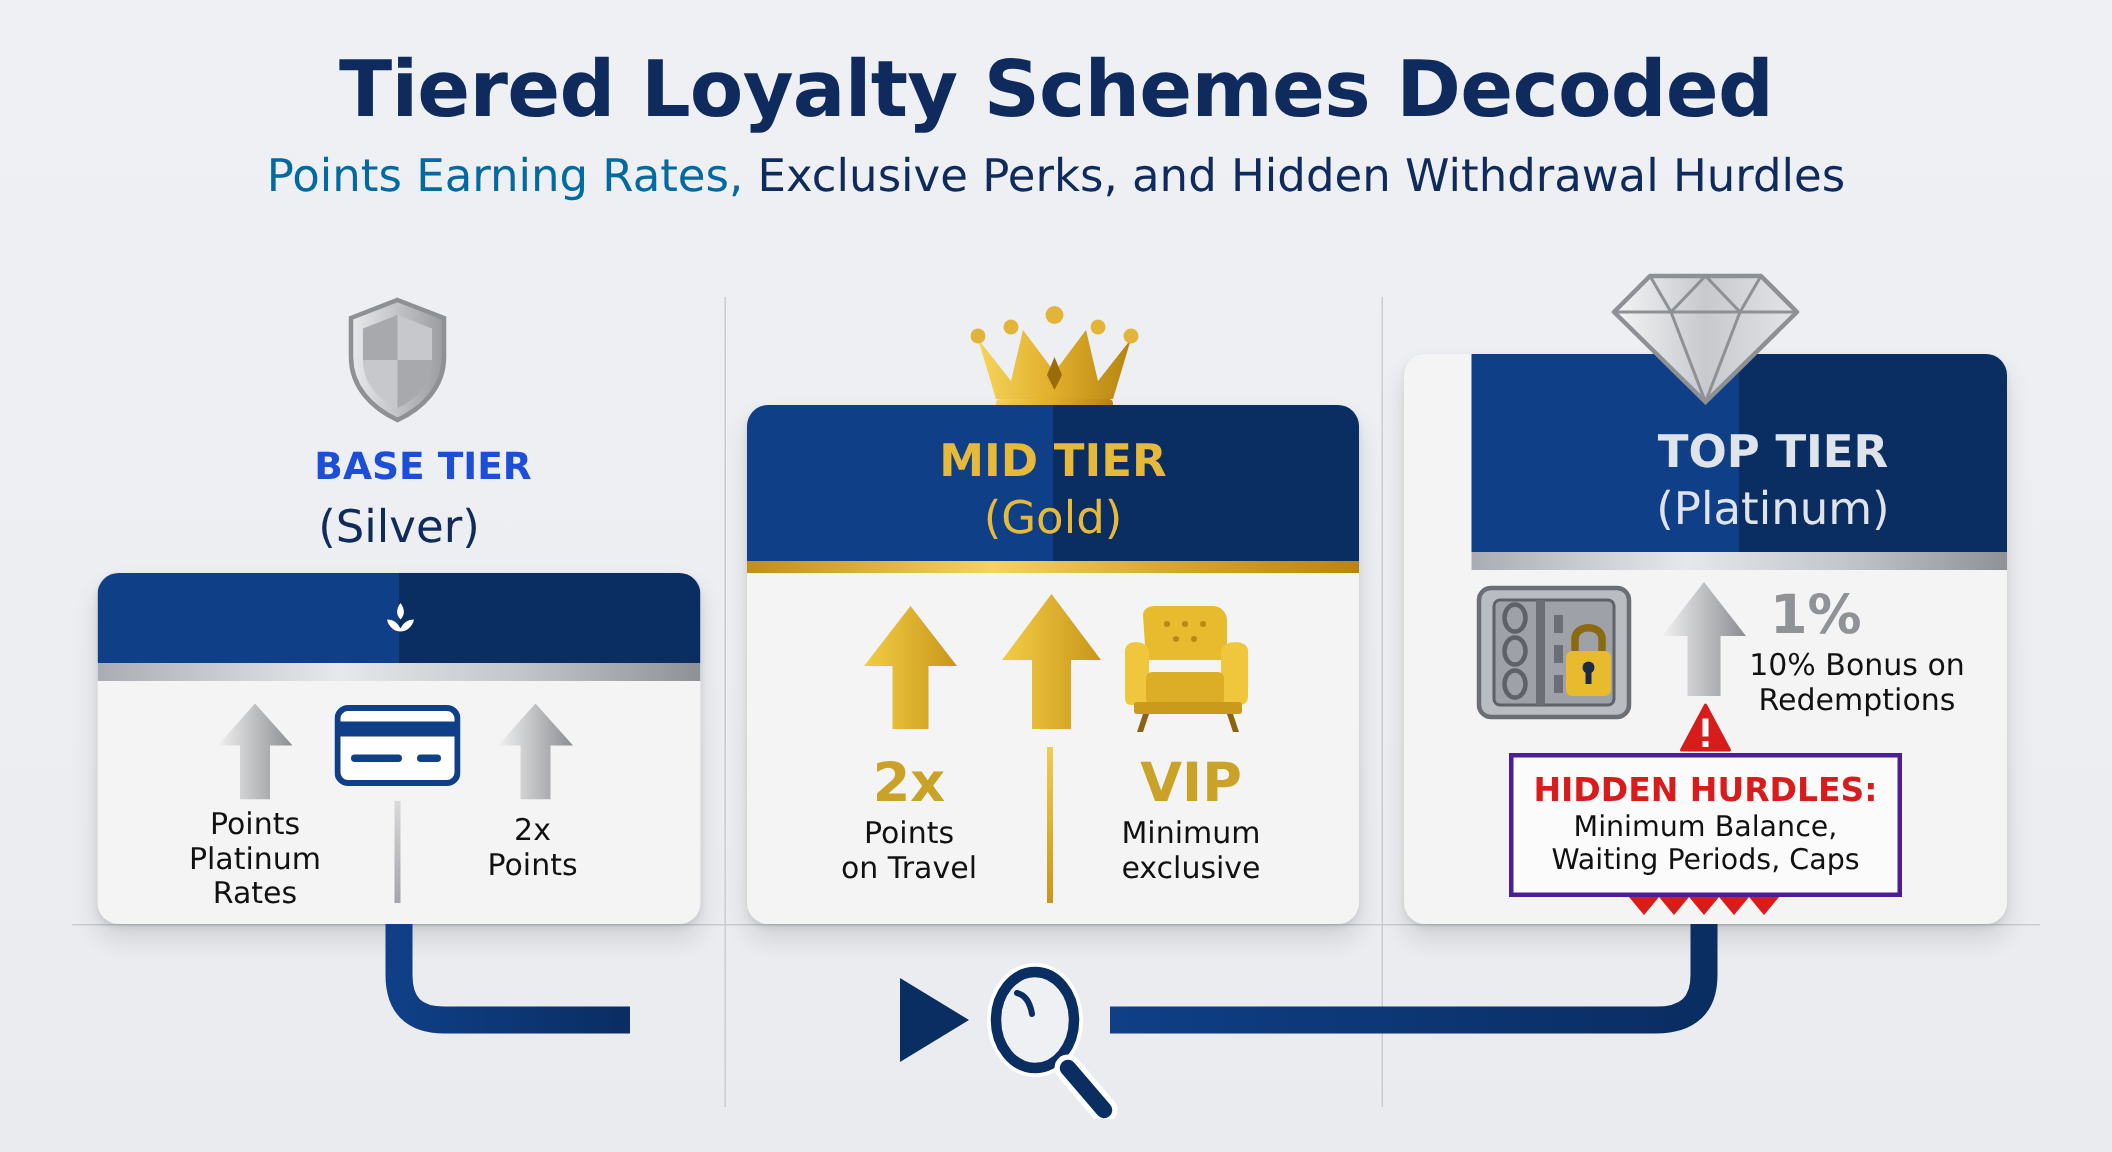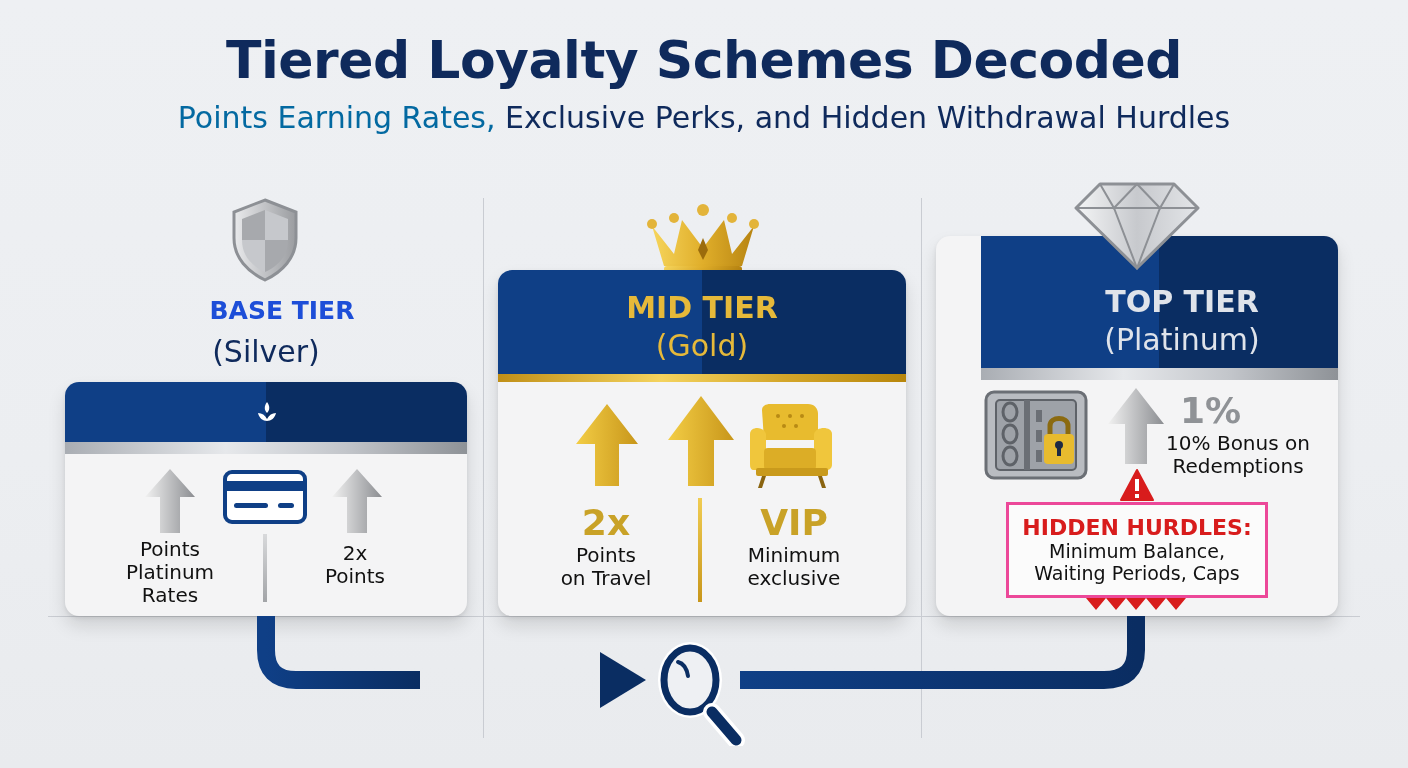--- a/index.html
+++ b/index.html
@@ -36,21 +36,21 @@
   .gold-bar { height: 8px; background: linear-gradient(90deg,#c08f17,#f4d35e 40%,#d4a62a 70%,#b8860b); }
 
   .tier-name { font-weight: 700; text-align: center; }
   .tier-sub { text-align: center; }
 
   .txt { text-align: center; font-size: 20px; color: #111; line-height: 23px; }
   .big-gold { font-size: 36px; font-weight: 700; color: #c9a227; text-align: center; }
   .big-grey { font-size: 36px; font-weight: 700; color: #8f9296; }
 
   .hurdle-box {
-    border: 3px solid #ec4899; background: #fbfbfb;
+    border: 3px solid #4c1d95; background: #fbfbfb;
     text-align: center;
   }
   .hurdle-title { color: #d81c1c; font-weight: 700; font-size: 22px; }
   .hurdle-text { font-size: 19px; color: #111; line-height: 22px; }
 </style>
 </head>
 <body>
 
 <div class="abs vline" style="left:483px; top:198px; height:540px;"></div>
 <div class="abs vline" style="left:921px; top:198px; height:540px;"></div>

